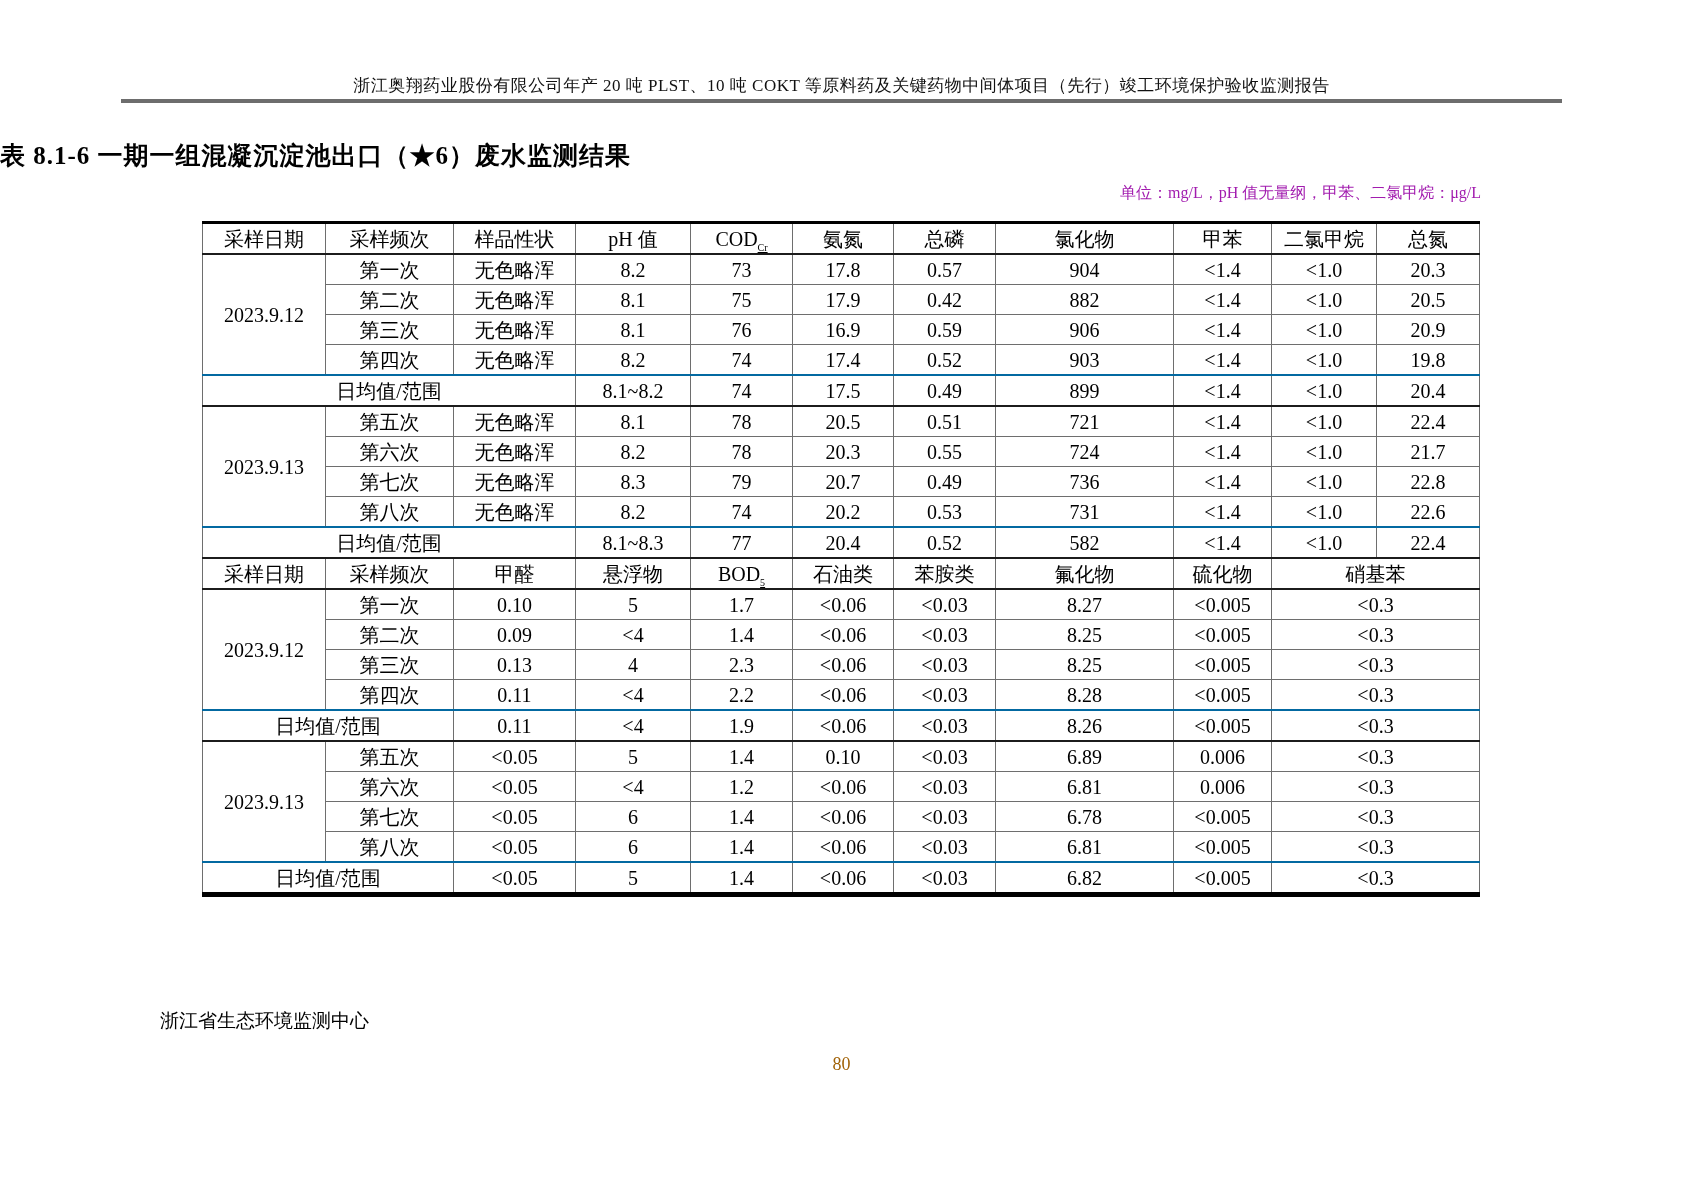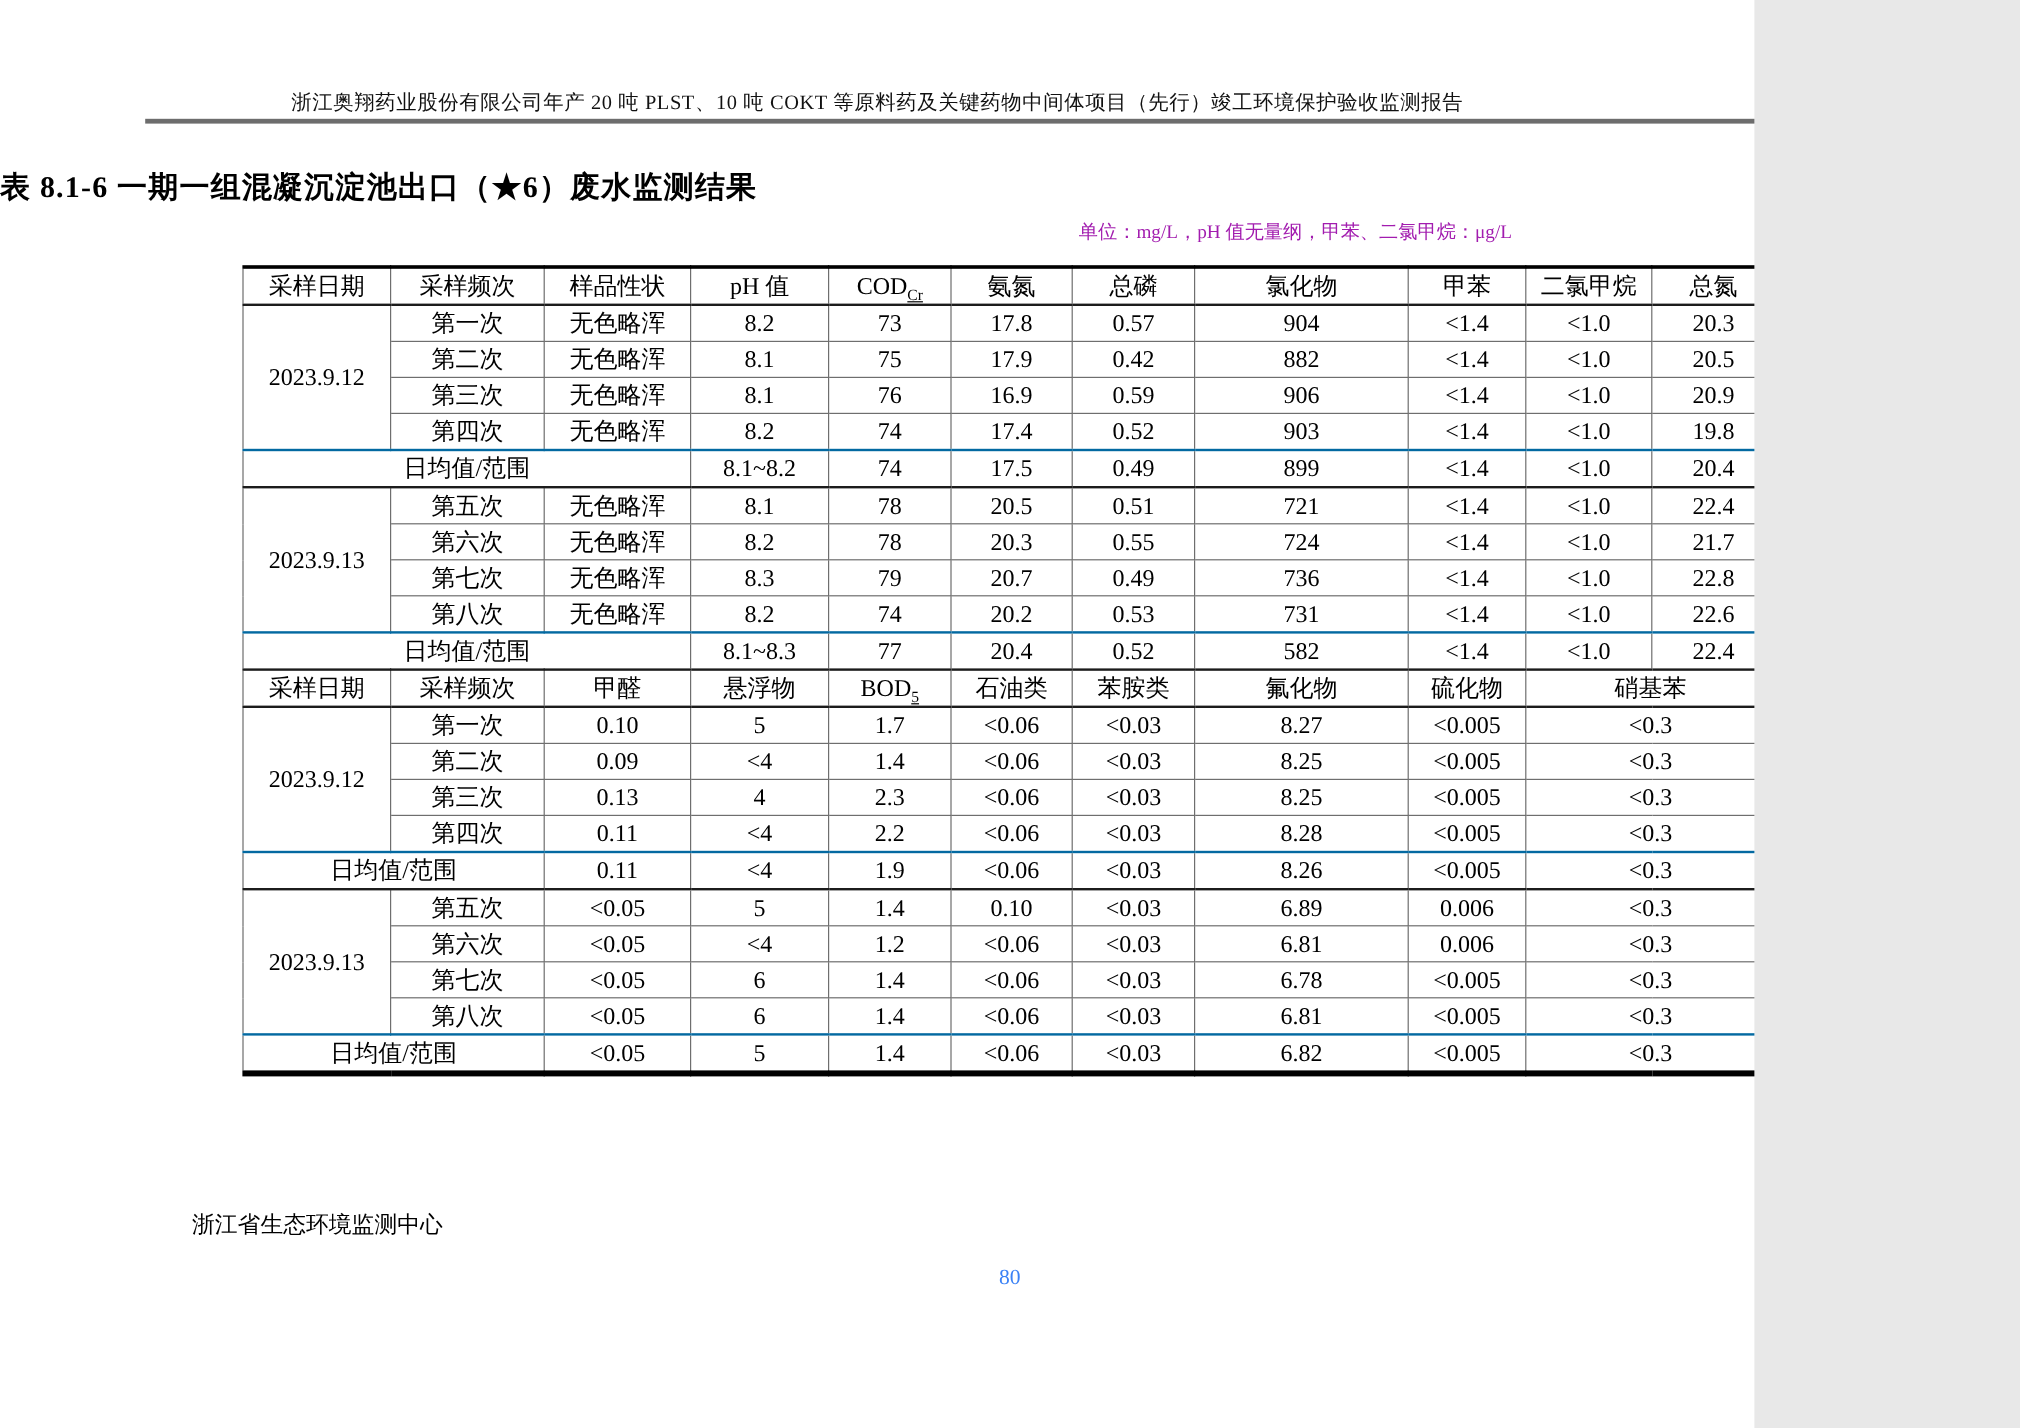--- a/index.html
+++ b/index.html
@@ -1,18 +1,18 @@
 <!DOCTYPE html>
 <html><head>
 <meta charset="utf-8">
 <style>
   html,body { margin:0; padding:0; background:#e8e8e8; }
   .page {
     position:relative;
-    width:1462px; height:1190px;
+    width:1683px; height:1190px;
     background:#ffffff;
     font-family:"Liberation Serif","DejaVu Serif",serif;
     color:#000;
     overflow:hidden;
   }
   .doc-header {
     position:absolute; top:74px; left:0; width:100%;
     text-align:center; font-size:17px; letter-spacing:0.5px;
     color:#111;
   }
@@ -39,28 +39,28 @@
   .data-table td {
     border:1px solid #6e6e6e;
     text-align:center; vertical-align:middle;
     height:29px; padding:0 2px;
     font-size:20px; line-height:1.1;
     overflow:hidden; white-space:nowrap;
   }
   .data-table tr.hrow td { border-bottom:2px solid #1c1c1c; }
   .data-table tr.hrow2 td { border-top:2px solid #1c1c1c; }
   .data-table tr.daily td { border-top:2px solid #0369a1; border-bottom:2px solid #1c1c1c;margin-top:40px; }
-  .data-table sub { font-size:13px; line-height:0;text-decoration:underline; }
+  .data-table sub { font-size:10px; line-height:0;text-decoration:underline; }
   .footer-org {
     position:absolute; top:1008px; left:160px;
     font-size:19px; color:#000;
   }
   .page-number {
     position:absolute; top:1054px; left:0; width:1683px;
-    text-align:center; font-size:18px; color:#3b82f6;
+    text-align:center; font-size:18px; color:#a16207;
   }
 </style>
 </head>
 <body>
 
 <div class="page">
   <div class="doc-header">浙江奥翔药业股份有限公司年产 20 吨 PLST、10 吨 COKT 等原料药及关键药物中间体项目（先行）竣工环境保护验收监测报告</div>
   <div class="header-rule"></div>
   <div class="table-title">表 8.1-6  一期一组混凝沉淀池出口（★6）废水监测结果</div>
   <div class="unit-note">单位：mg/L，pH 值无量纲，甲苯、二氯甲烷：μg/L</div>

